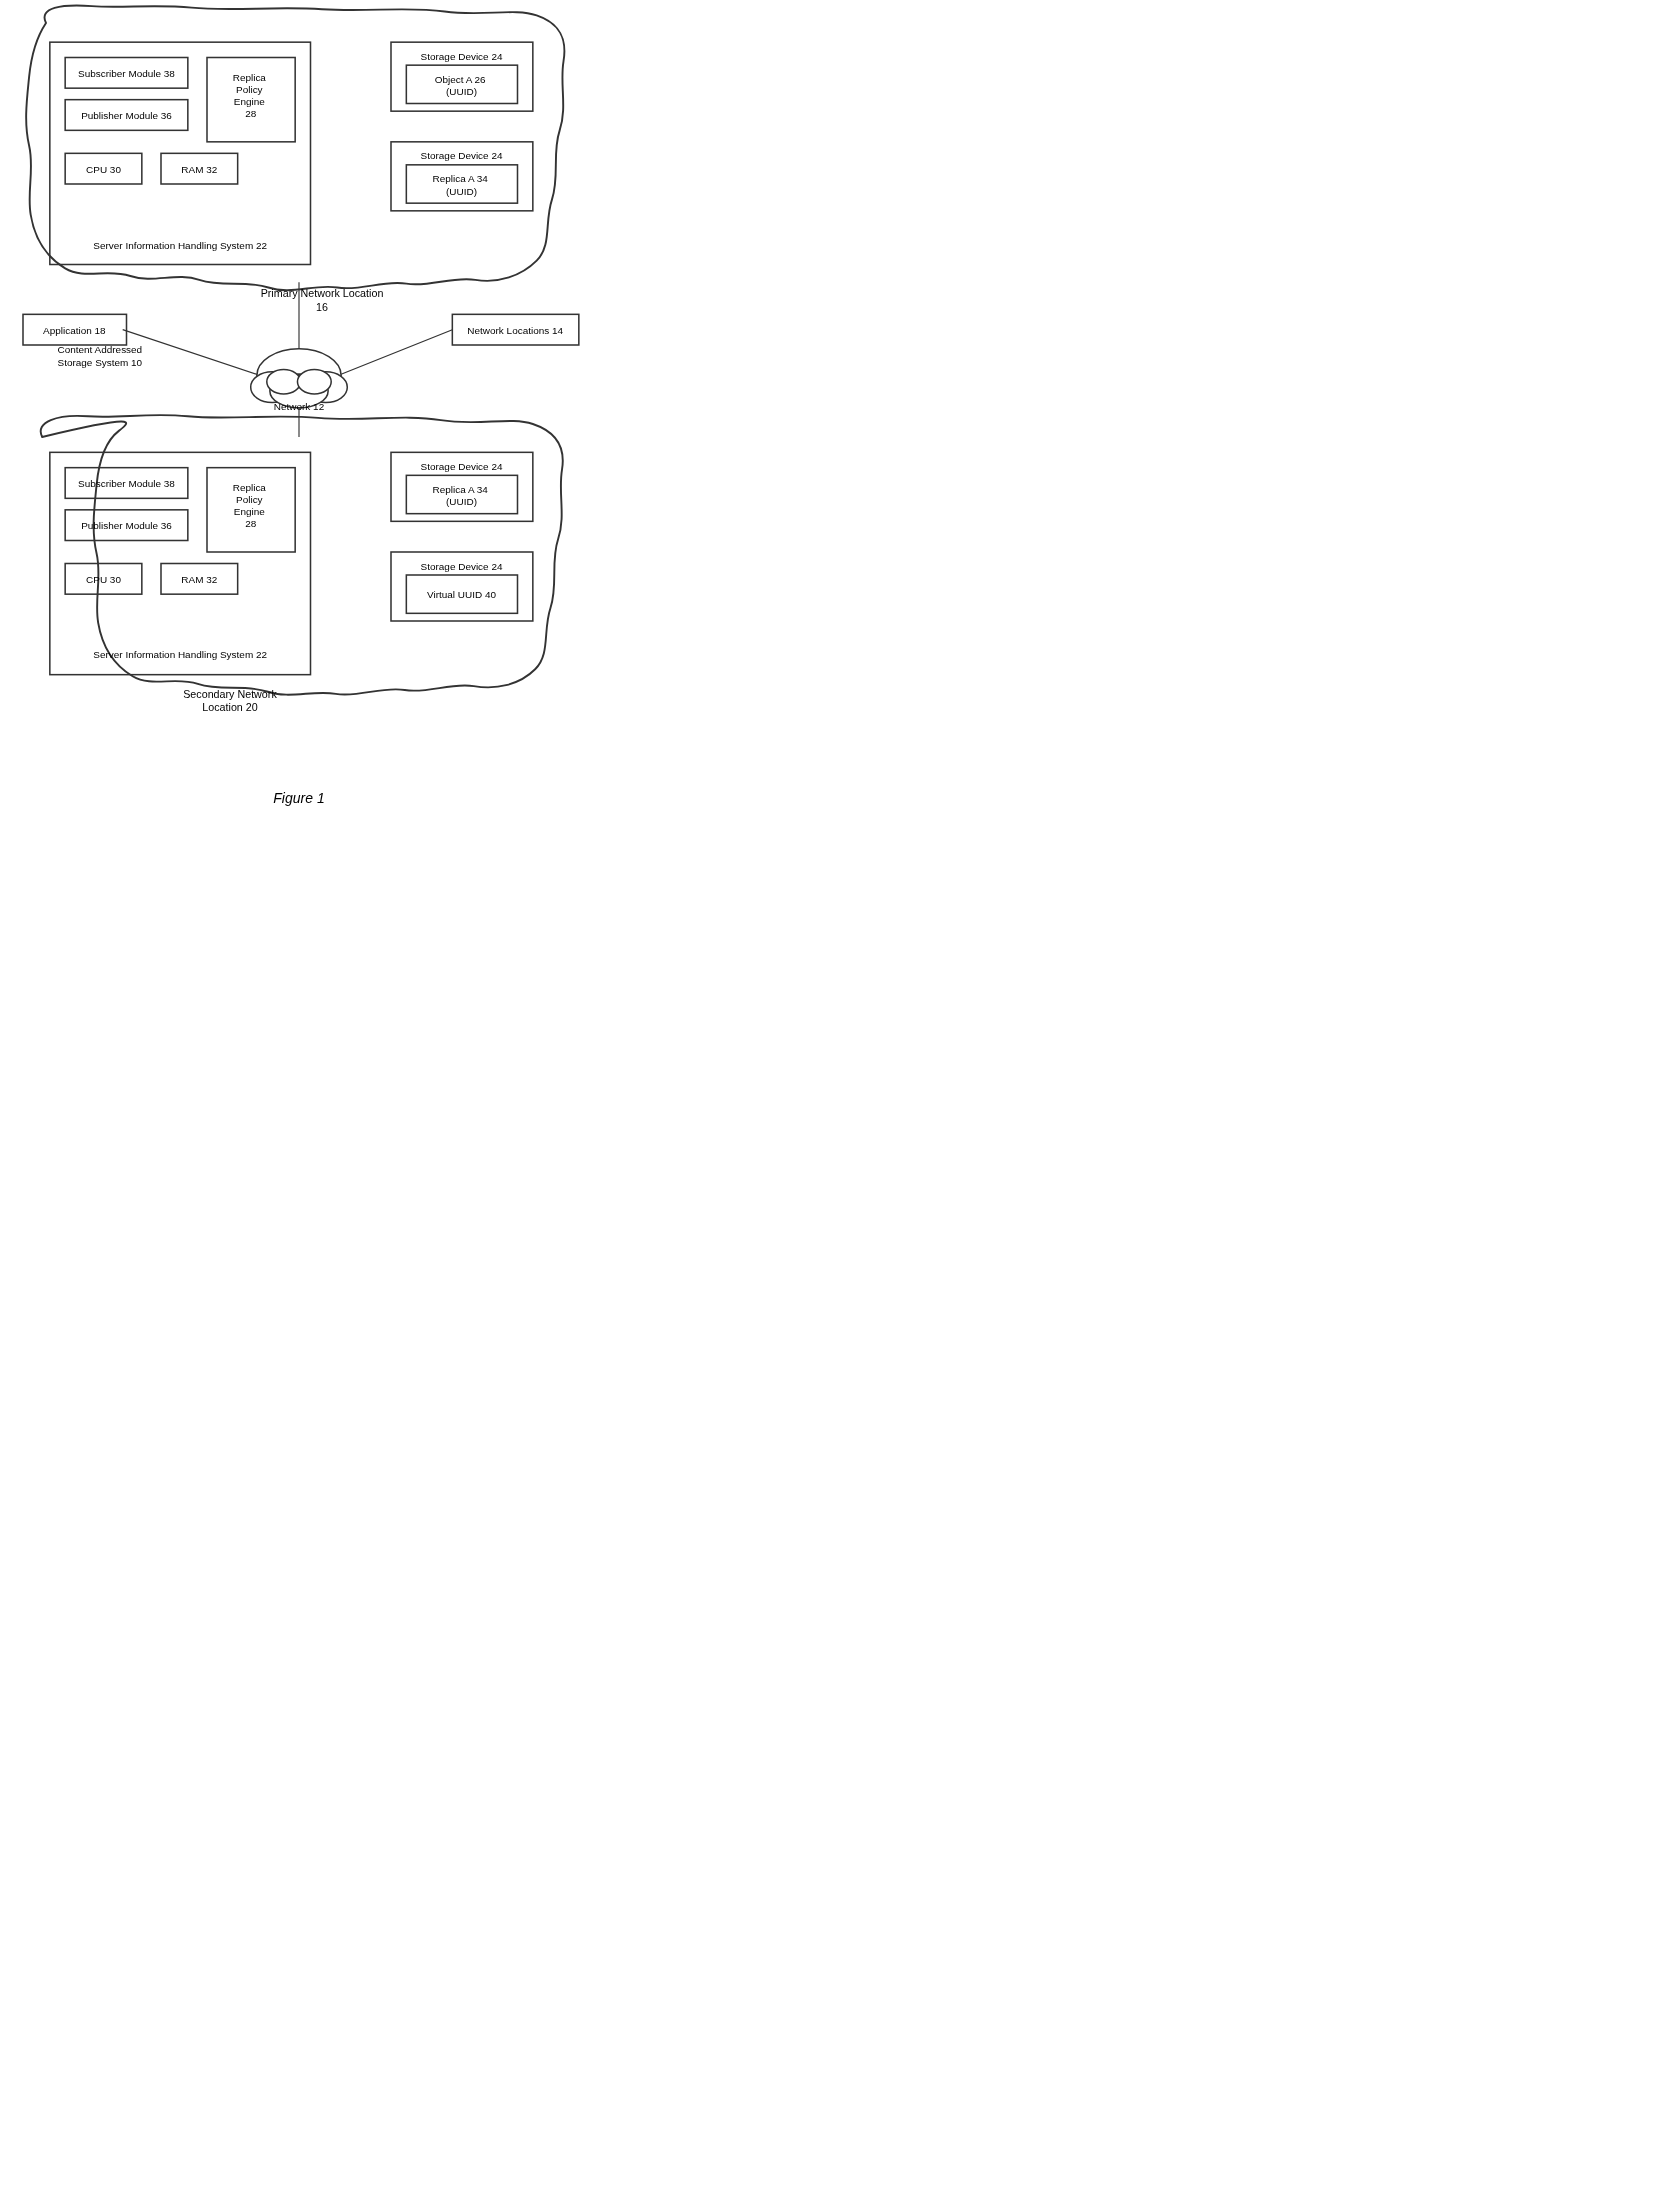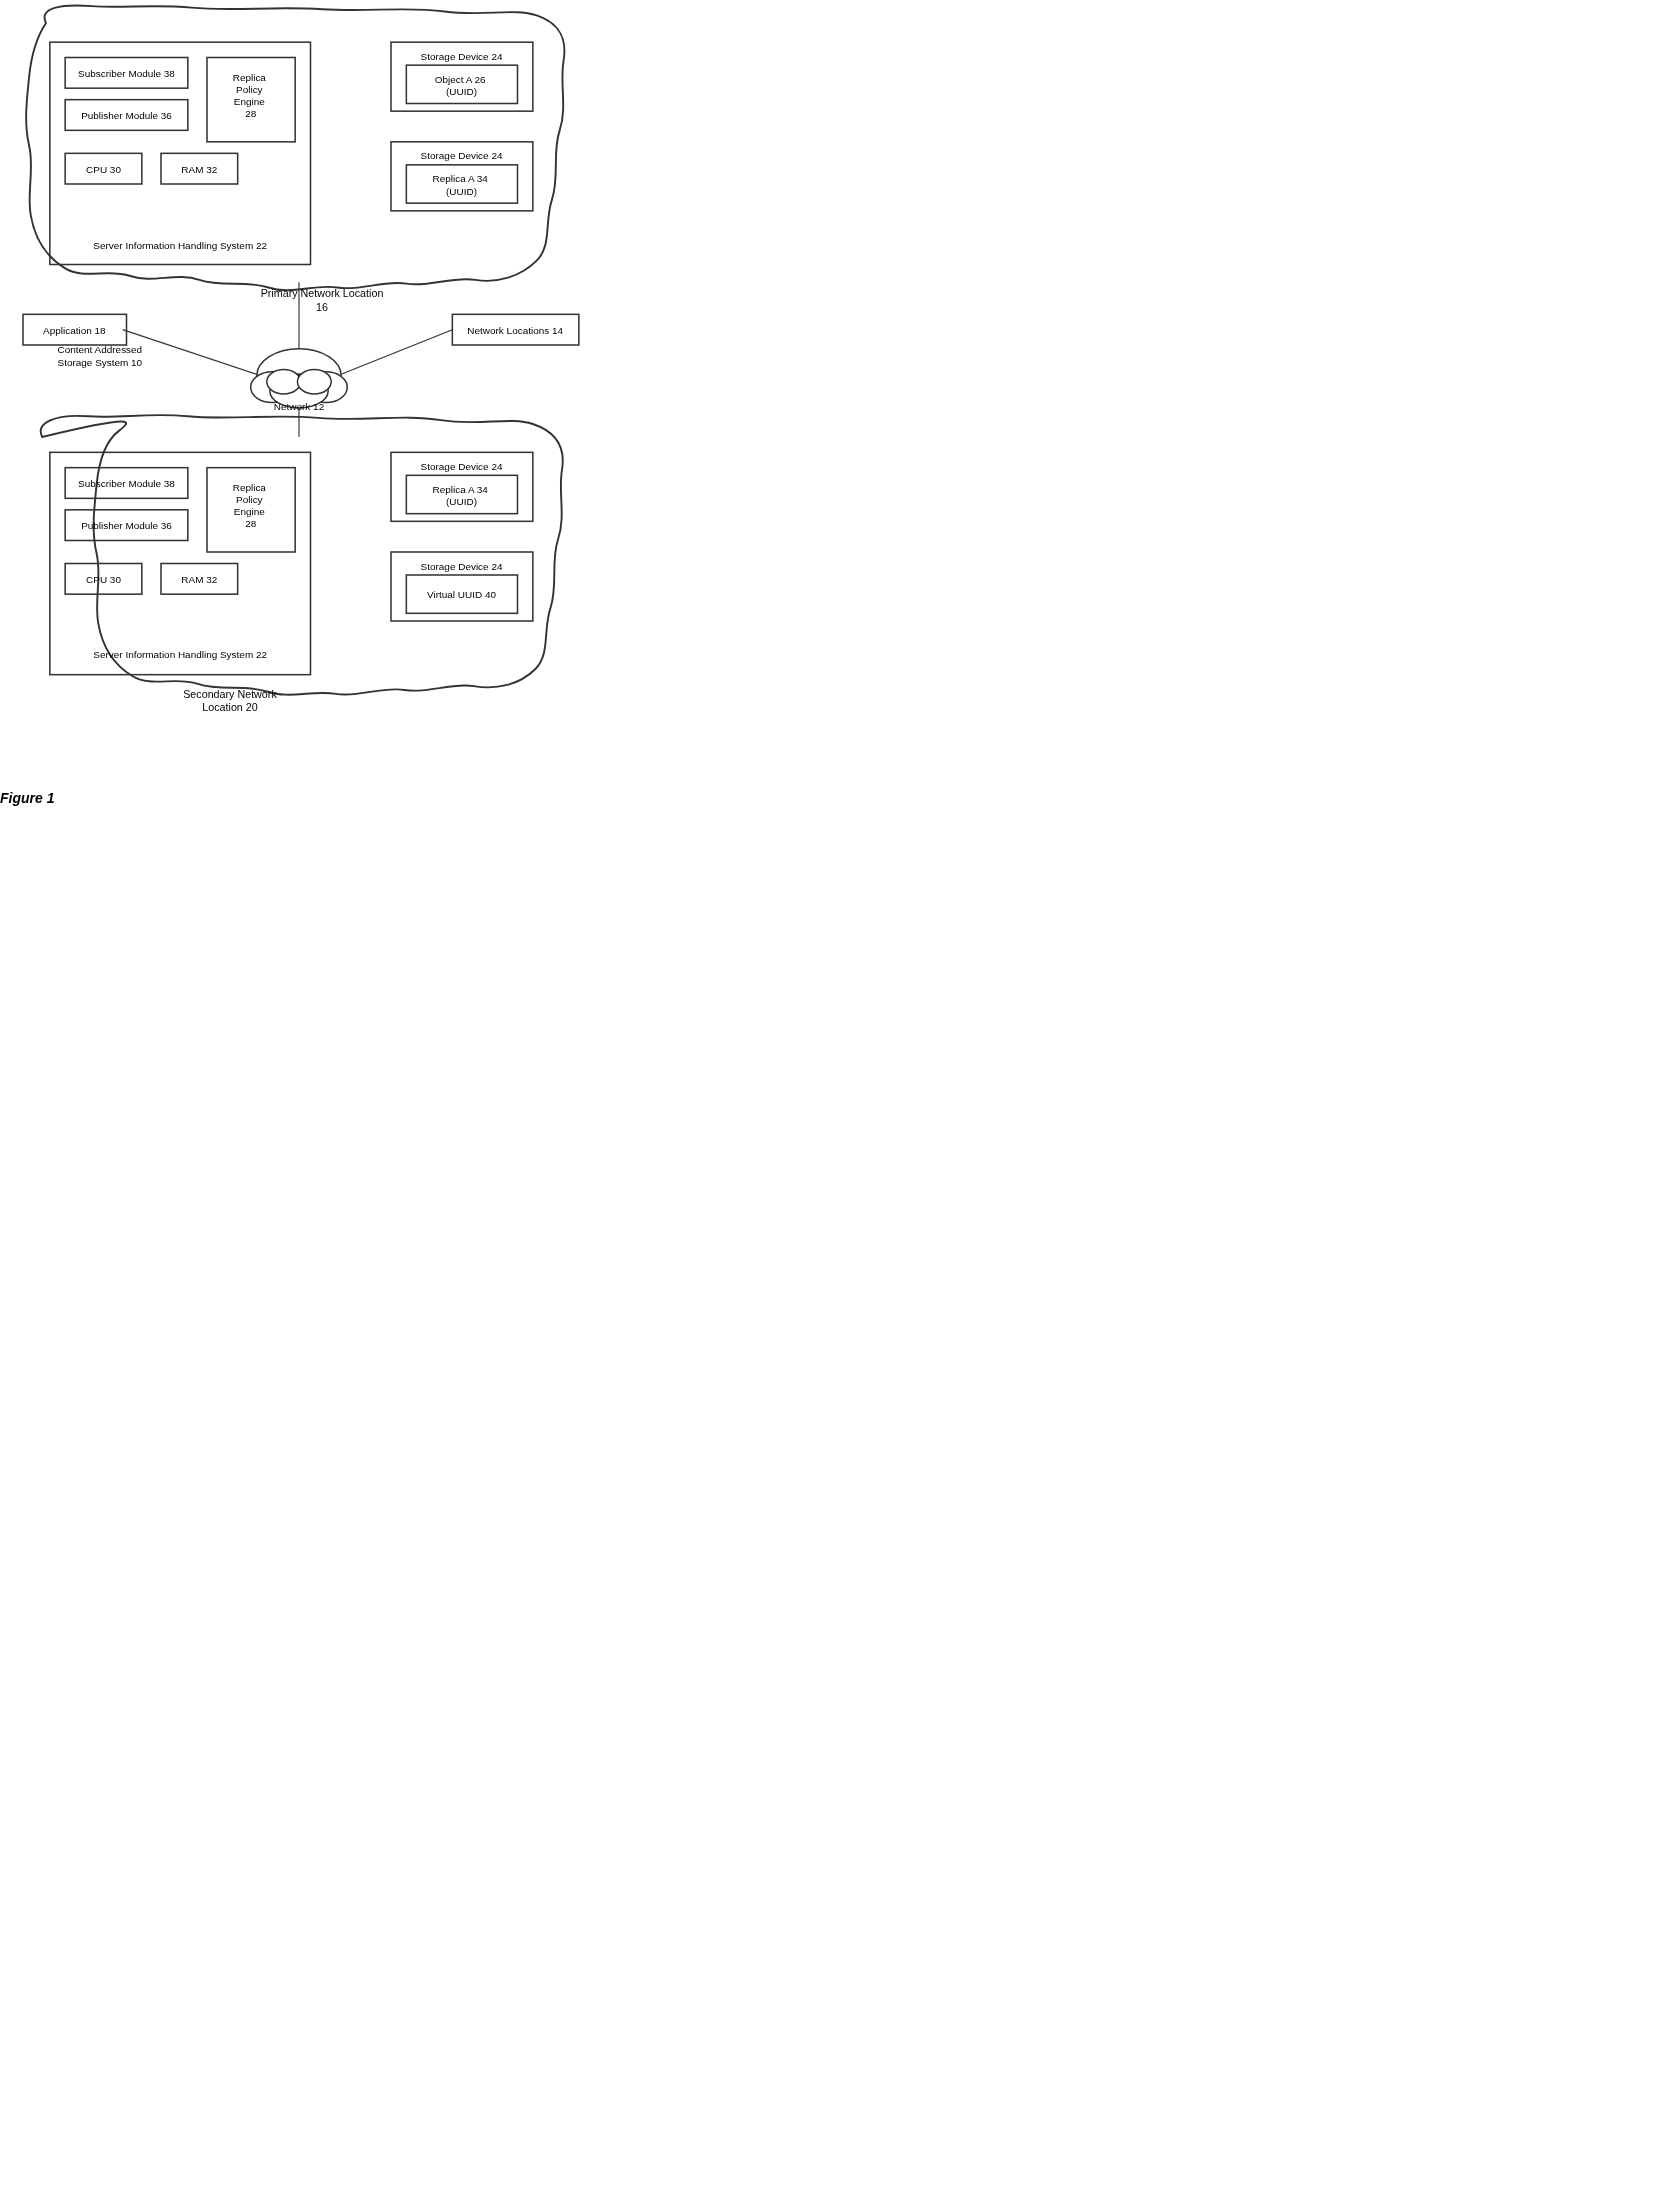--- a/index.html
+++ b/index.html
@@ -12,23 +12,23 @@
       overflow-x: hidden;
     }
 
     .diagram-container {
       position: relative;
       width: 598px;
       height: 782px;
     }
 
     .figure-caption {
-      text-align: left;
+      text-align: center;
       font-size: 14px;
-      font-weight: bold;
+      font-weight: normal;
       font-style: italic;
       margin-top: 7.7px;
       padding-bottom: 15.3px;
     }
 
     svg.main-svg {
       position: absolute;
       top: 0;
       left: 0;
       width: 598px;

